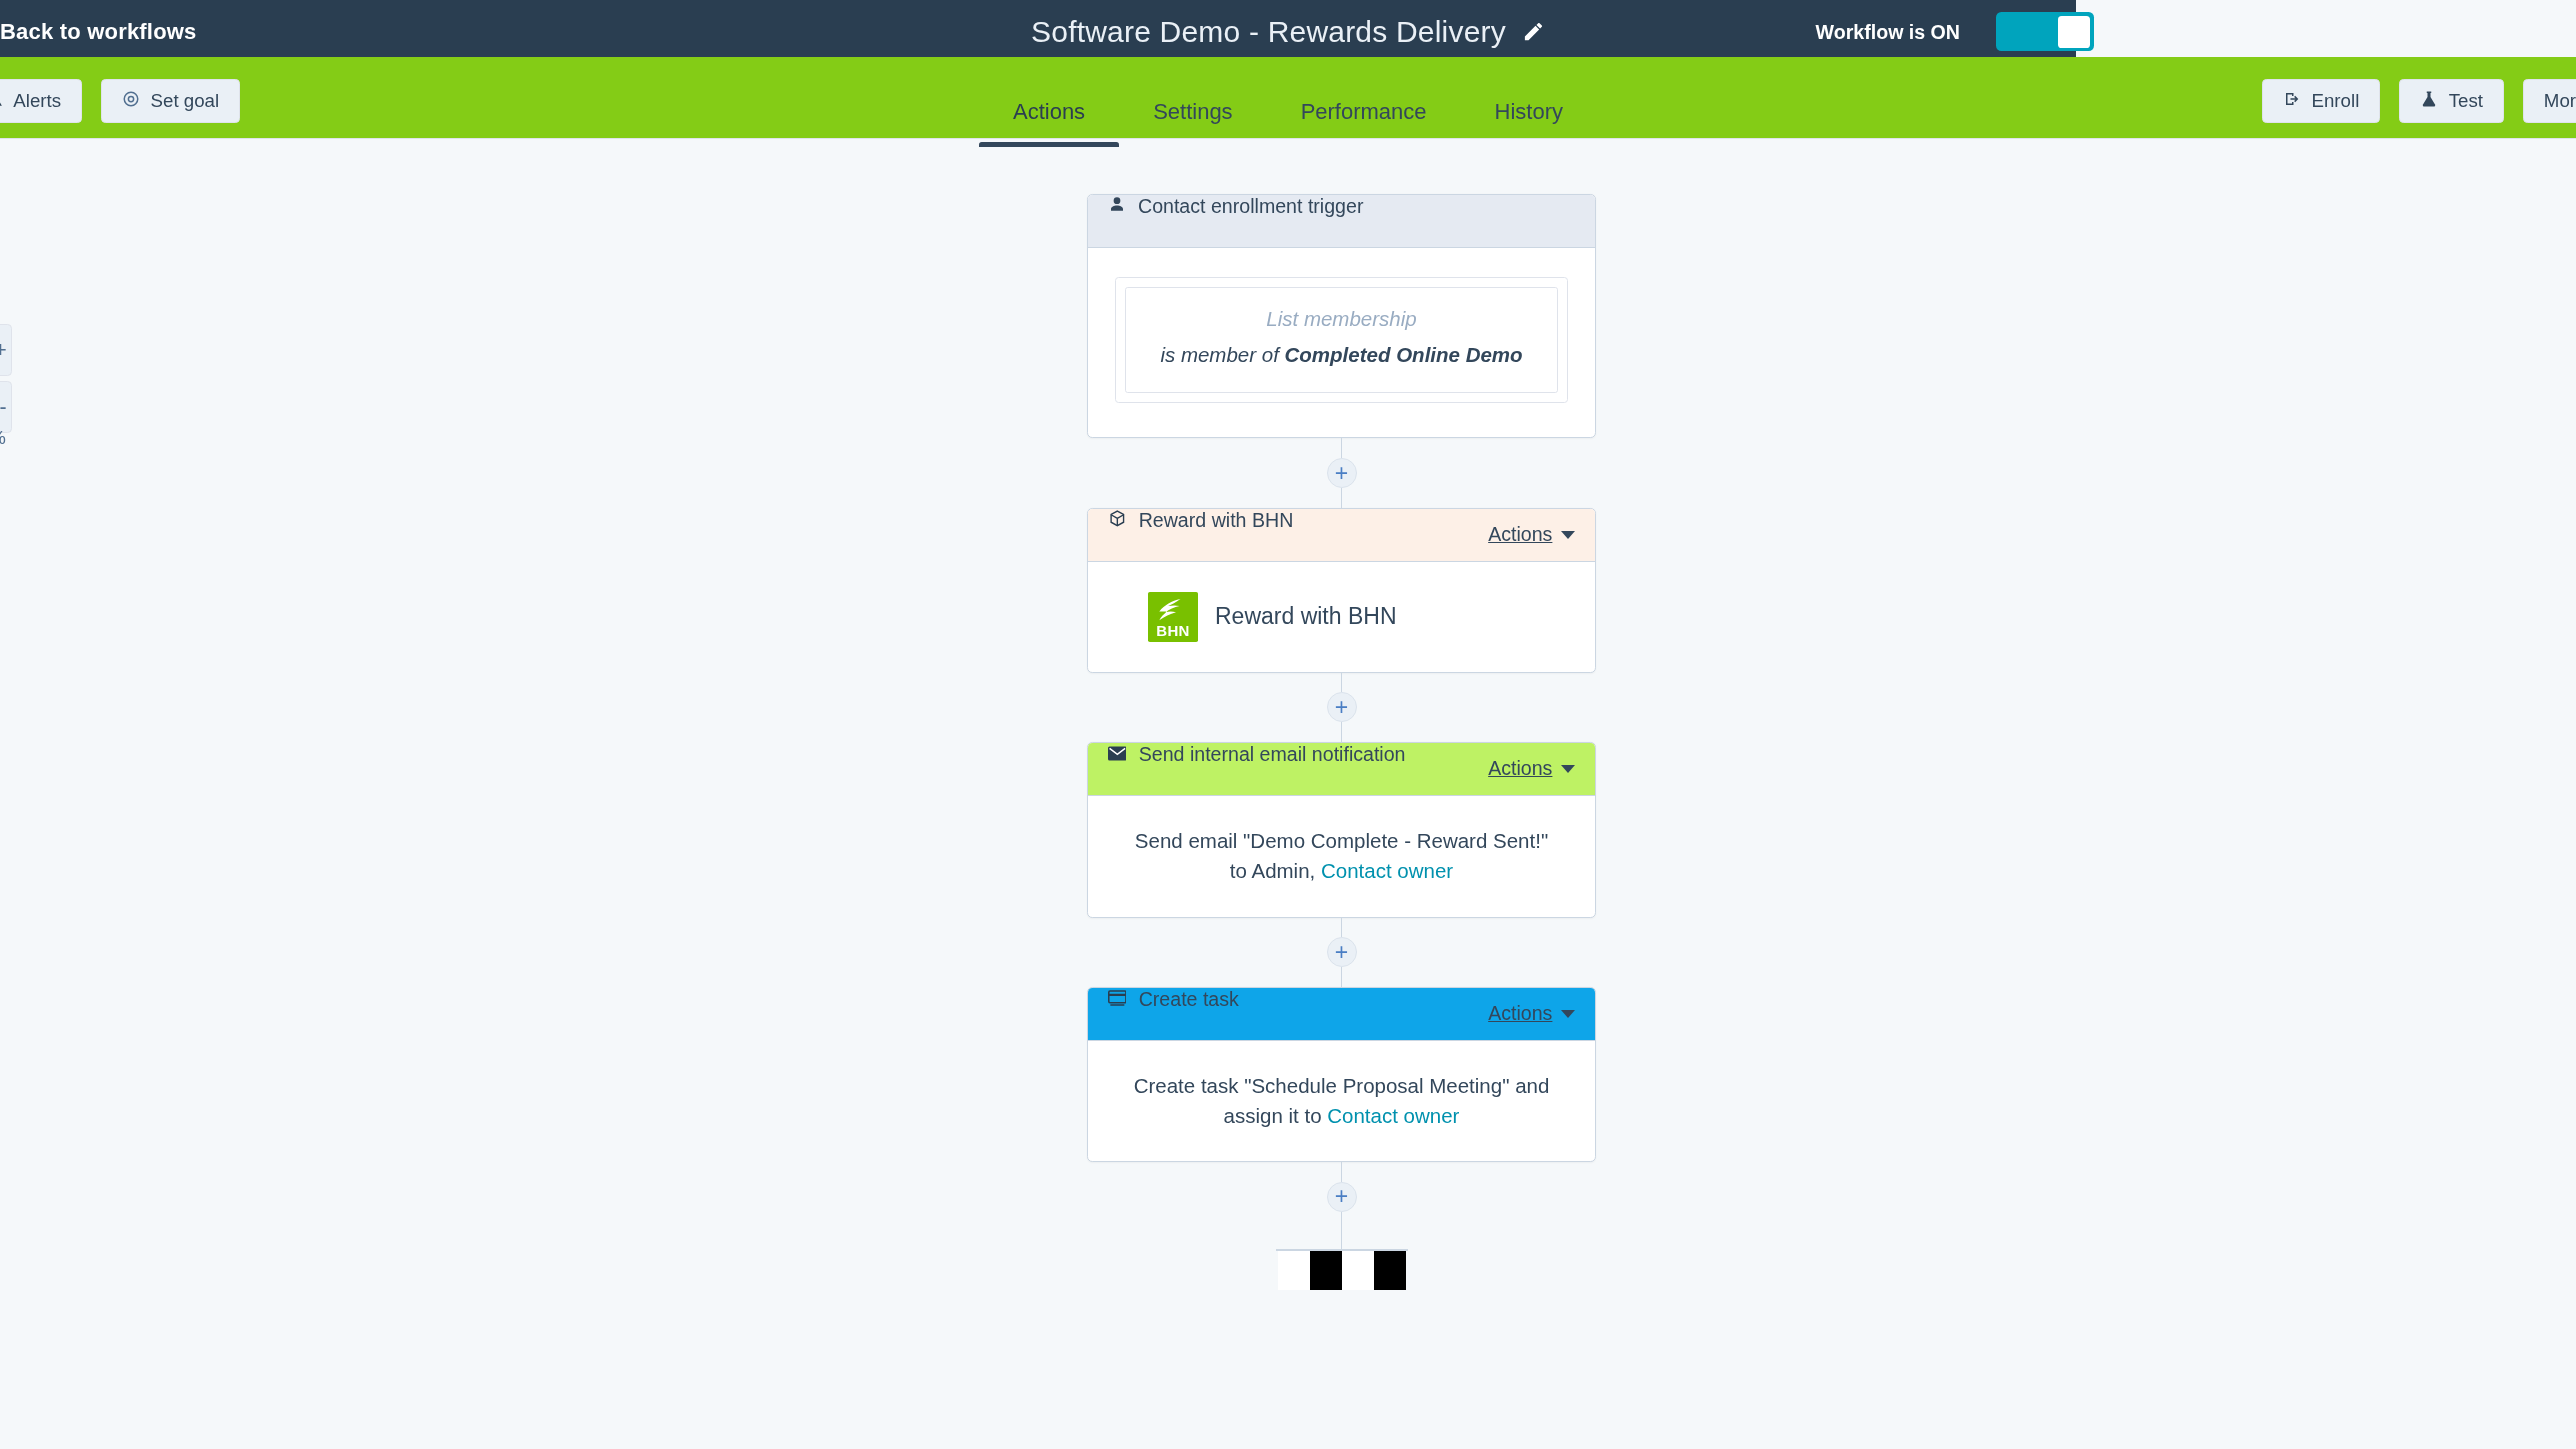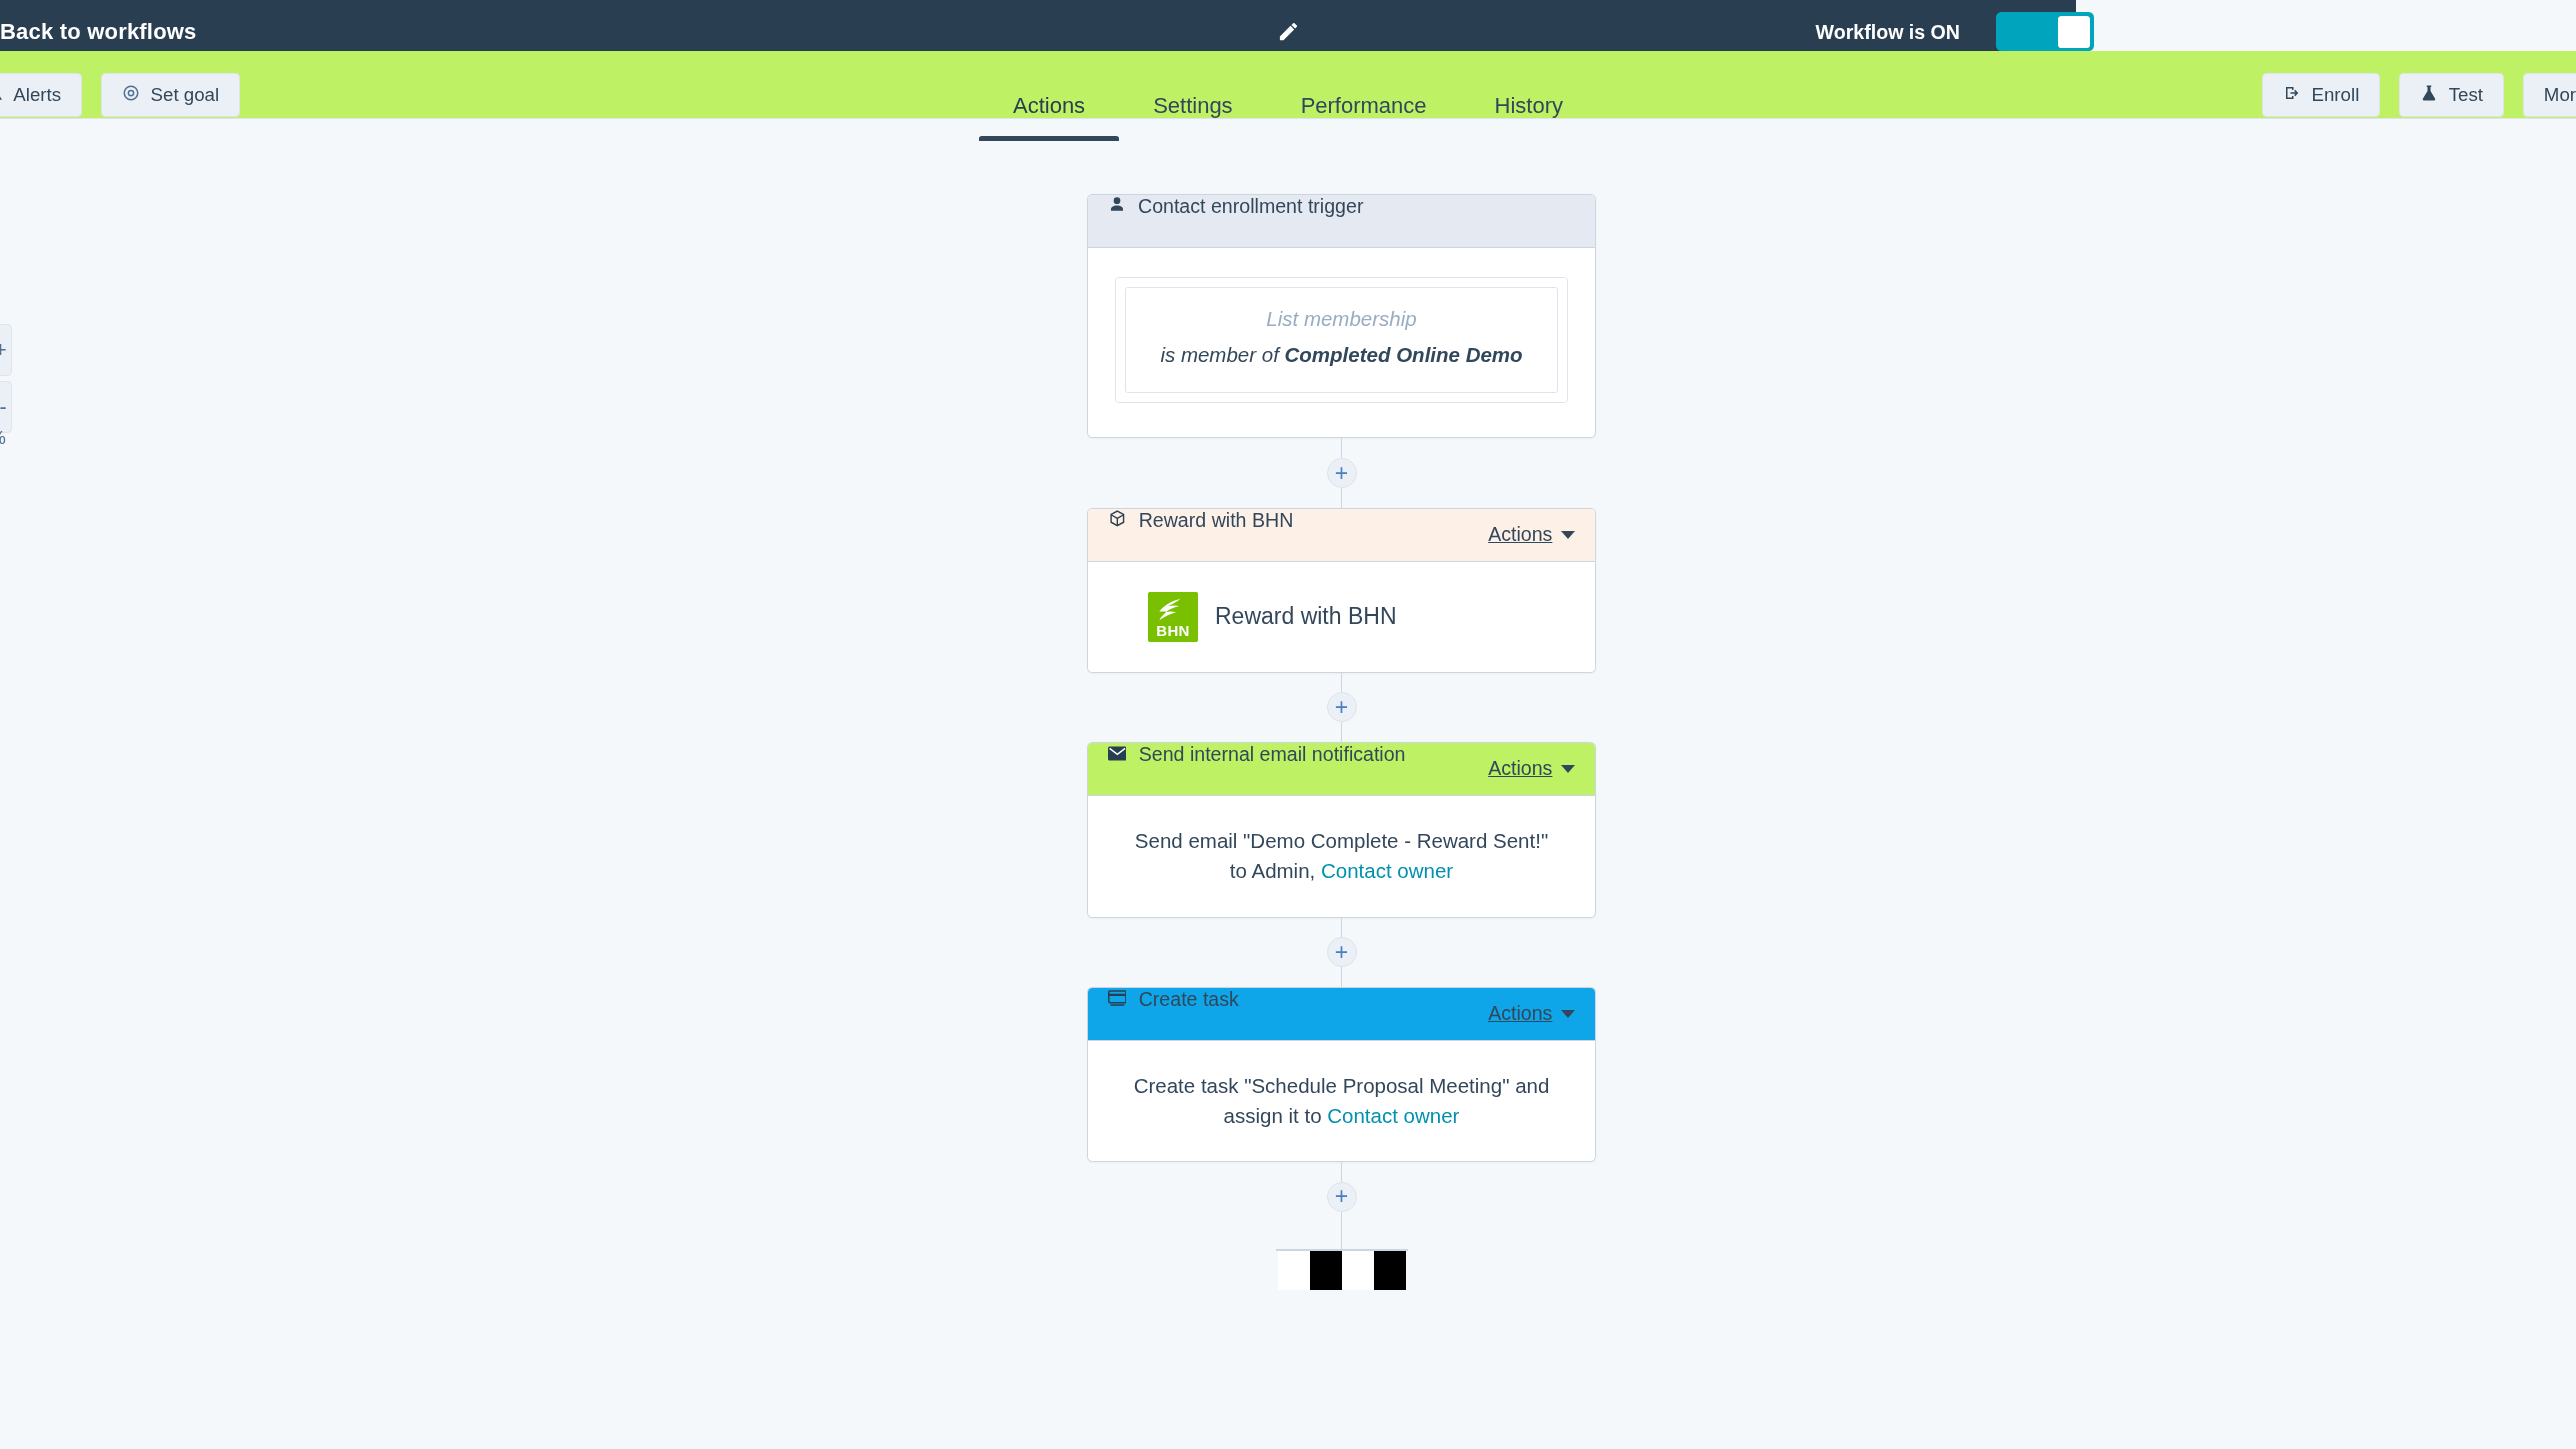--- a/index.html
+++ b/index.html
@@ -40,23 +40,23 @@
     width: 98px; height: 39px; border-radius: 5.3px;
     background: #00a4bd; cursor: pointer;
   }
   .wf-toggle .knob {
     position: absolute; right: 3.6px; top: 3.6px;
     width: 32px; height: 32px; border-radius: 3.6px; background: #ffffff;
   }
 
   
   .subbar {
-    position: absolute; top: 51px; left: 0;
-    width: 2576px; height: 68px;
-    background: #bef264;
+    position: absolute; top: 57px; left: 0;
+    width: 2576px; height: 82px;
+    background: #84cc16;
     border-bottom: 1.8px solid #dfe3eb;
   }
   .btn {
     display: inline-flex; align-items: center; gap: 10.7px;
     height: 44px; padding: 0 19.6px;
     background: #eaf0f6; border: 0.9px solid #dfe3eb; border-radius: 4.4px;
     color: #33475b; font-size: 18.7px; cursor: pointer; white-space: nowrap;
   }
   .btn svg { flex: 0 0 auto; }
   .tb-left { position: absolute; left: -36px; top: 22px; display: flex; gap: 19.6px; }
@@ -173,20 +173,21 @@
   .branch .bx.pad { background: #ffffff; }
   .branch .boxrow { display: flex; }
 </style>
 </head>
 <body>
 
 <div class="topbar">
   <div class="back-link">Back to workflows</div>
 
   <div class="wf-title-wrap">
+    <span class="wf-title">Software Demo - Rewards Delivery</span>
     <span class="pencil-icon">
       <svg width="23" height="23" viewBox="0 0 24 24" fill="#ffffff">
         <path d="M3 17.2V21h3.8L17.9 9.9l-3.8-3.8L3 17.2zM20.7 7.1c.4-.4.4-1 0-1.4l-2.4-2.4c-.4-.4-1-.4-1.4 0l-1.8 1.8 3.8 3.8 1.8-1.8z"></path>
       </svg>
     </span>
   </div>
 
   <div class="wf-state">Workflow is ON</div>
   <div class="wf-toggle">
     <div class="knob"></div>

